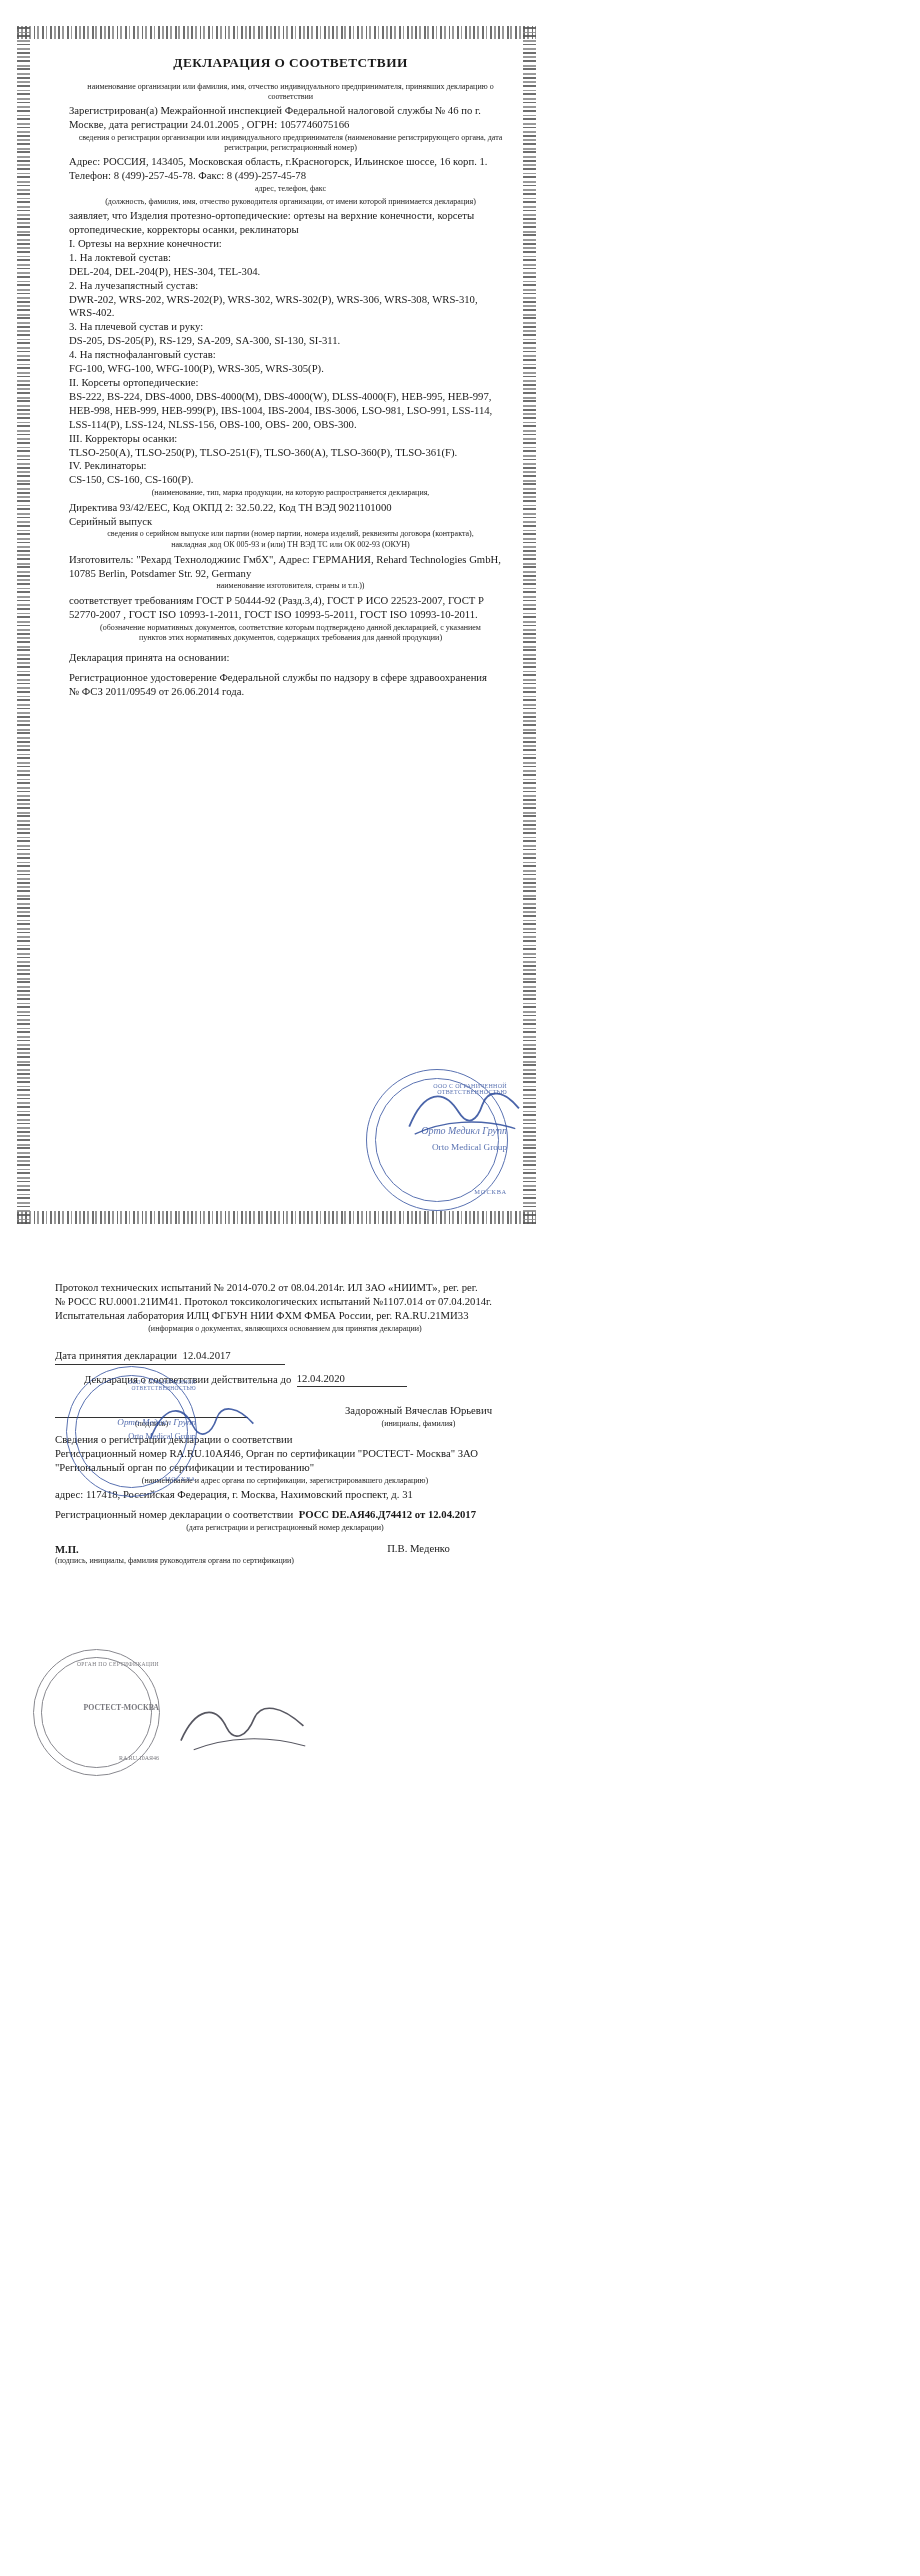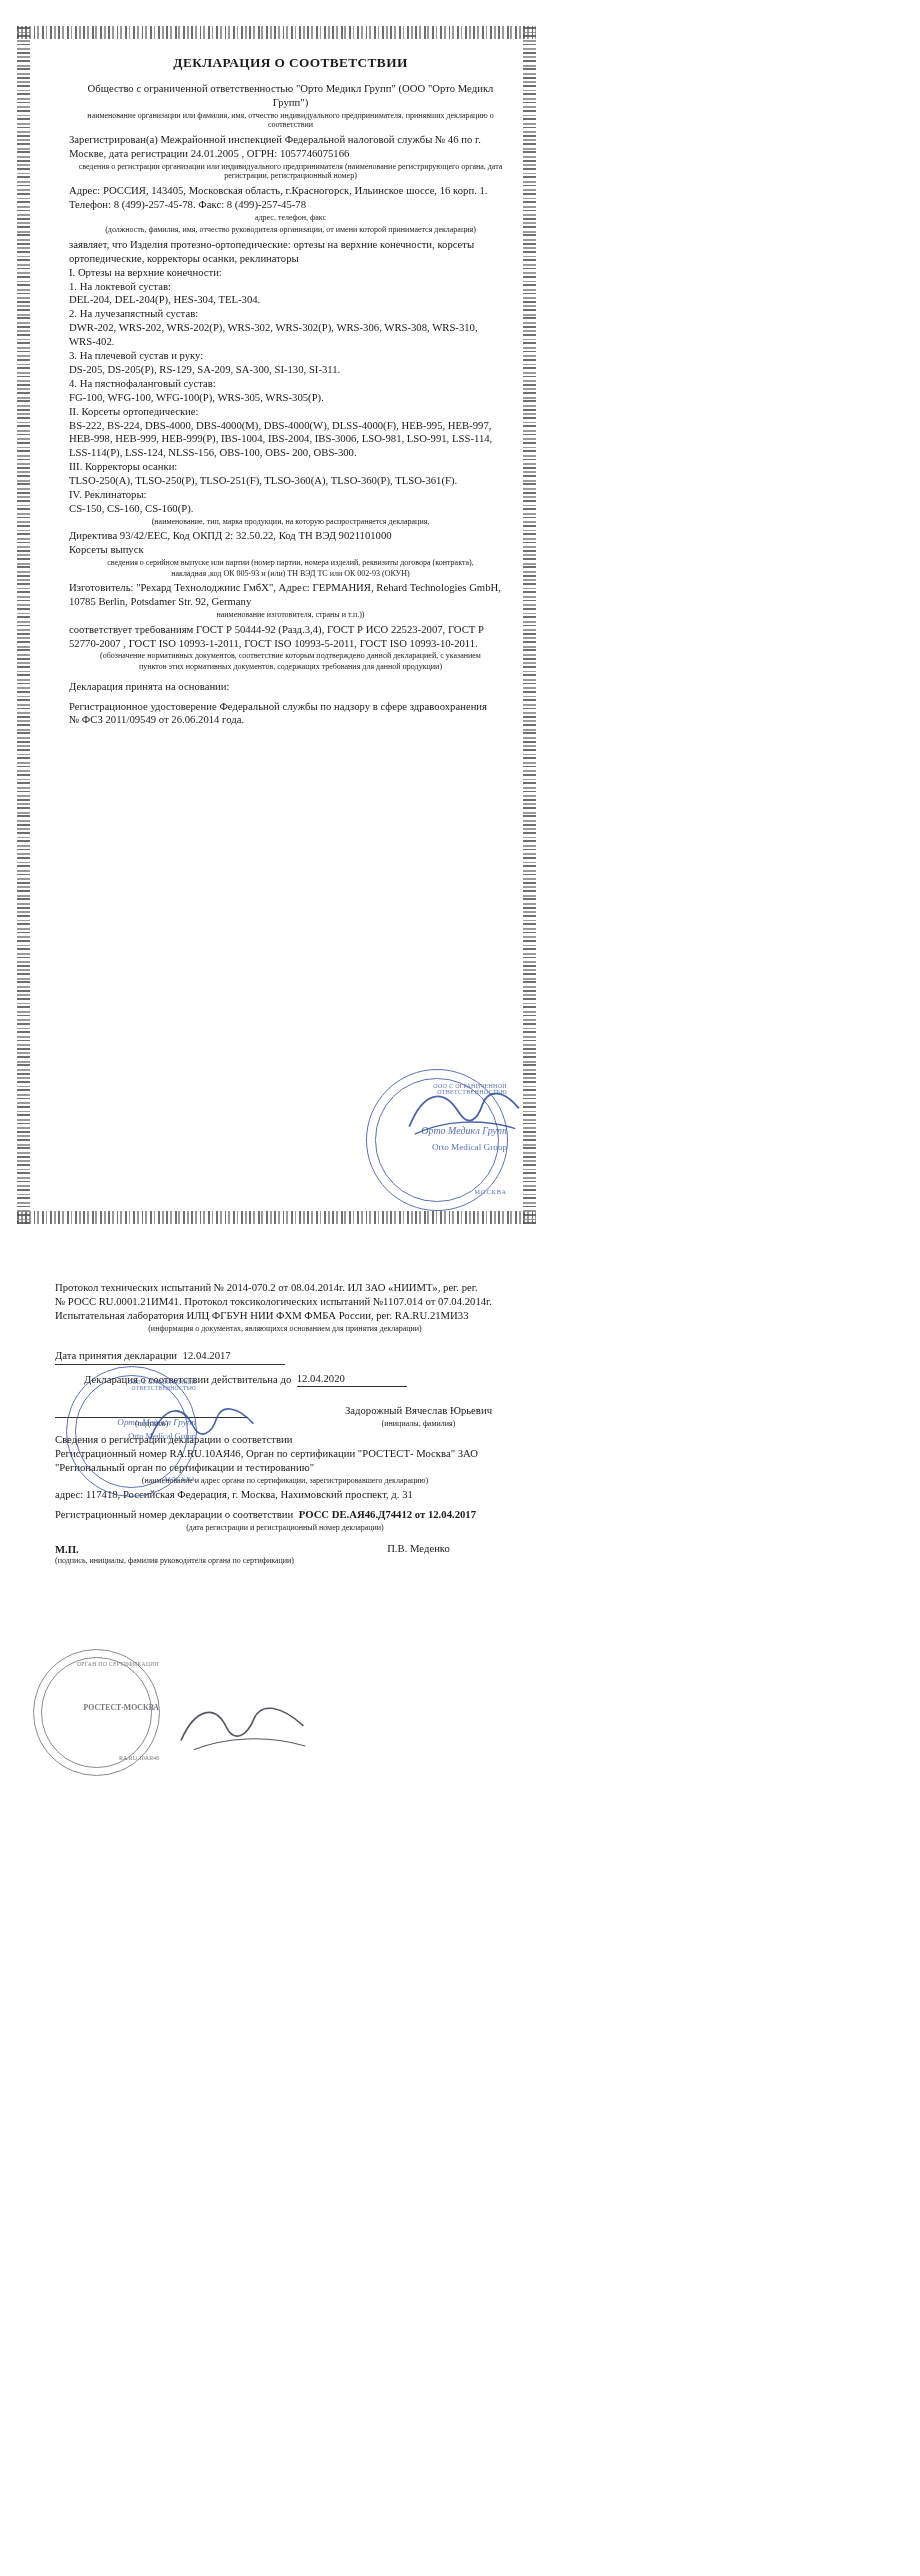--- a/index.html
+++ b/index.html
@@ -173,21 +173,20 @@
     <div class="orn-edge orn-top"></div>
     <div class="orn-edge orn-bottom"></div>
     <div class="orn-edge orn-left"></div>
     <div class="orn-edge orn-right"></div>
   </div>
 
   <div class="content">
 
     <div class="doc-title">ДЕКЛАРАЦИЯ О СООТВЕТСТВИИ</div>
 
-    <div class="line center tight">Общество с ограниченной ответственностью "Орто Медикл Групп"  (ООО "Орто Медикл Групп")</div>
     <div class="caption">наименование организации или фамилия, имя, отчество индивидуального предпринимателя, принявших декларацию о соответствии</div>
 
     <div class="line tight">Зарегистрирован(а) Межрайонной инспекцией Федеральной налоговой службы № 46 по г.</div>
     <div class="line tight">Москве, дата регистрации 24.01.2005 , ОГРН: 1057746075166</div>
     <div class="caption">сведения о регистрации организации или индивидуального предпринимателя (наименование регистрирующего органа, дата регистрации, регистрационный номер)</div>
 
     <div class="line tight">Адрес: РОССИЯ, 143405, Московская область, г.Красногорск, Ильинское шоссе, 16 корп. 1.</div>
     <div class="line tight">Телефон: 8 (499)-257-45-78. Факс: 8 (499)-257-45-78</div>
     <div class="caption">адрес, телефон, факс</div>
 
@@ -212,21 +211,21 @@
       <div class="line tight">HEB-998, HEB-999, HEB-999(P), IBS-1004, IBS-2004, IBS-3006, LSO-981, LSO-991, LSS-114,</div>
       <div class="line tight">LSS-114(P), LSS-124, NLSS-156, OBS-100, OBS- 200, OBS-300.</div>
       <div class="line tight">III. Корректоры осанки:</div>
       <div class="line tight">TLSO-250(A), TLSO-250(P), TLSO-251(F), TLSO-360(A), TLSO-360(P), TLSO-361(F).</div>
       <div class="line tight">IV. Реклинаторы:</div>
       <div class="line tight">CS-150, CS-160, CS-160(P).</div>
     </div>
     <div class="caption">(наименование, тип, марка продукции, на которую распространяется декларация,</div>
 
     <div class="line tight">Директива 93/42/ЕЕС, Код ОКПД 2:  32.50.22, Код ТН ВЭД 9021101000</div>
-    <div class="line tight">Корсеты выпуск</div>
+    <div class="line tight">Серийный выпуск</div>
     <div class="caption">сведения о серийном выпуске или партии (номер партии, номера изделий, реквизиты договора (контракта),</div>
     <div class="caption" style="margin-top:-1.8px">накладная ,код ОК 005-93 и (или) ТН ВЭД ТС или ОК 002-93 (ОКУН)</div>
 
     <div class="line tight">Изготовитель: "Рехард Технолоджиис ГмбХ", Адрес: ГЕРМАНИЯ, Rehard Technologies GmbH,</div>
     <div class="line tight">10785 Berlin, Potsdamer Str. 92, Germany</div>
     <div class="caption">наименование изготовителя, страны и т.п.))</div>
 
     <div class="line tight">соответствует требованиям ГОСТ Р 50444-92 (Разд.3,4), ГОСТ Р ИСО 22523-2007, ГОСТ Р</div>
     <div class="line tight">52770-2007 , ГОСТ  ISO 10993-1-2011,  ГОСТ ISO 10993-5-2011, ГОСТ ISO 10993-10-2011.</div>
     <div class="caption">(обозначение нормативных документов, соответствие которым подтверждено данной декларацией, с указанием</div>

